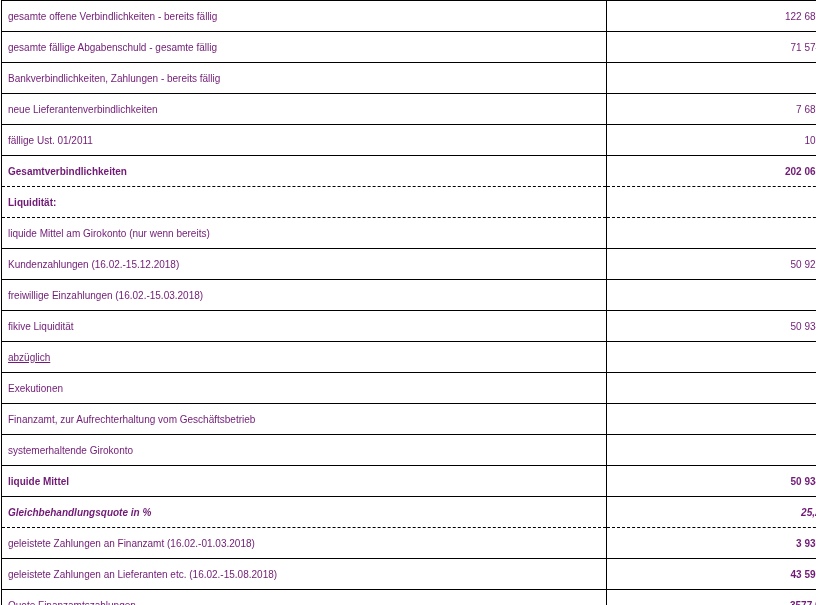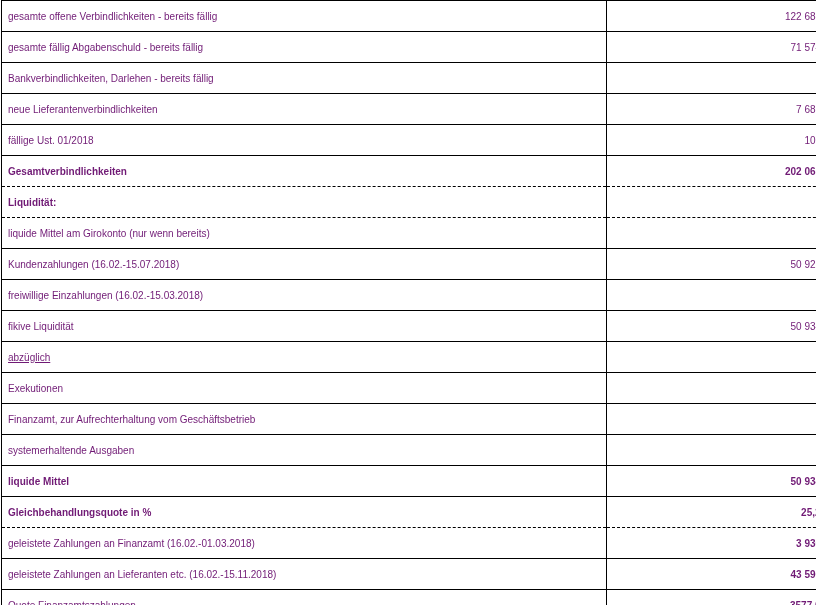--- a/index.html
+++ b/index.html
@@ -42,69 +42,69 @@
   }
   td.value {
     width: 222px;
     border-left: 1px solid #000000;
     border-right: 1px solid #000000;
     text-align: right;
     padding-right: 10px;
   }
   tr.first td { border-top: 1px solid #000000; }
   .bold { font-weight: bold; }
-  .italic { }
+  .italic { font-style: italic; }
   .underline-text { text-decoration: underline; }
   tr.dashed td {
     border-bottom: 1px dashed #000000;
     margin-left: 16px;
   }
   .blue { color: #2424d6; }
   .green { color: #1a7a28; }
 </style>
 </head>
 <body>
 
 <div class="sheet">
   <table class="fin">
     <tbody>
         <tr class="first">
           <td class="label">gesamte offene Verbindlichkeiten - bereits fällig</td>
           <td class="value">122 688,94</td>
         </tr>
         <tr class="">
-          <td class="label">gesamte fällig Abgabenschuld - bereits fällig</td>
+          <td class="label">gesamte fällige Abgabenschuld - gesamte fällig</td>
           <td class="value">71 574,57</td>
         </tr>
         <tr class="">
-          <td class="label">Bankverbindlichkeiten, Darlehen - bereits fällig</td>
+          <td class="label">Bankverbindlichkeiten, Zahlungen - bereits fällig</td>
           <td class="value"></td>
         </tr>
         <tr class="">
           <td class="label">neue Lieferantenverbindlichkeiten</td>
           <td class="value">7 687,91</td>
         </tr>
         <tr class="">
-          <td class="label">fällige Ust. 01/2018</td>
+          <td class="label">fällige Ust. 01/2011</td>
           <td class="value blue">109,88</td>
         </tr>
         <tr class="dashed">
           <td class="label bold">Gesamtverbindlichkeiten</td>
           <td class="value bold">202 061,30</td>
         </tr>
         <tr class="dashed">
           <td class="label bold">Liquidität:</td>
           <td class="value"></td>
         </tr>
         <tr class="">
           <td class="label">liquide Mittel am Girokonto (nur wenn bereits)</td>
           <td class="value">7,92</td>
         </tr>
         <tr class="">
-          <td class="label">Kundenzahlungen (16.02.-15.07.2018)</td>
+          <td class="label">Kundenzahlungen (16.02.-15.12.2018)</td>
           <td class="value">50 926,91</td>
         </tr>
         <tr class="">
           <td class="label">freiwillige Einzahlungen (16.02.-15.03.2018)</td>
           <td class="value"></td>
         </tr>
         <tr class="">
           <td class="label">fikive Liquidität</td>
           <td class="value">50 934,83</td>
         </tr>
@@ -114,37 +114,37 @@
         </tr>
         <tr class="">
           <td class="label">Exekutionen</td>
           <td class="value"></td>
         </tr>
         <tr class="">
           <td class="label">Finanzamt, zur Aufrechterhaltung vom Geschäftsbetrieb</td>
           <td class="value"></td>
         </tr>
         <tr class="">
-          <td class="label">systemerhaltende Ausgaben</td>
+          <td class="label">systemerhaltende Girokonto</td>
           <td class="value"></td>
         </tr>
         <tr class="">
           <td class="label bold">liquide Mittel</td>
           <td class="value bold">50 934,83</td>
         </tr>
         <tr class="dashed">
           <td class="label bold italic">Gleichbehandlungsquote in %</td>
           <td class="value bold italic">25,21%</td>
         </tr>
         <tr class="">
           <td class="label">geleistete Zahlungen an Finanzamt (16.02.-01.03.2018)</td>
           <td class="value bold blue">3 930,44</td>
         </tr>
         <tr class="">
-          <td class="label">geleistete Zahlungen an Lieferanten etc. (16.02.-15.11.2018)</td>
+          <td class="label">geleistete Zahlungen an Lieferanten etc. (16.02.-15.08.2018)</td>
           <td class="value bold green">43 596,61</td>
         </tr>
         <tr class="">
           <td class="label">Quote Finanzamtszahlungen</td>
           <td class="value bold">3577,03%</td>
         </tr>
       </tbody>
   </table>
 </div>
 

